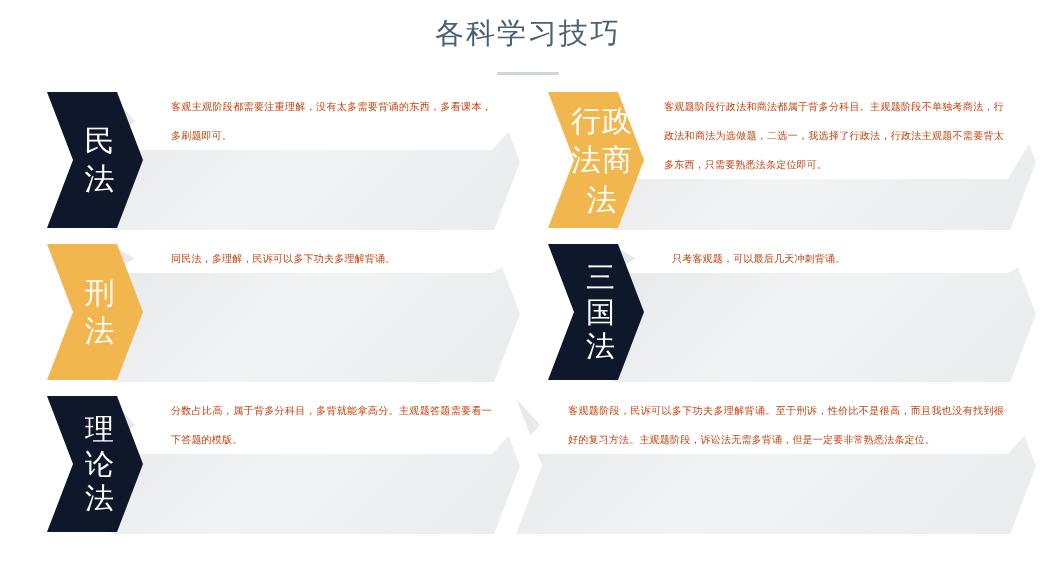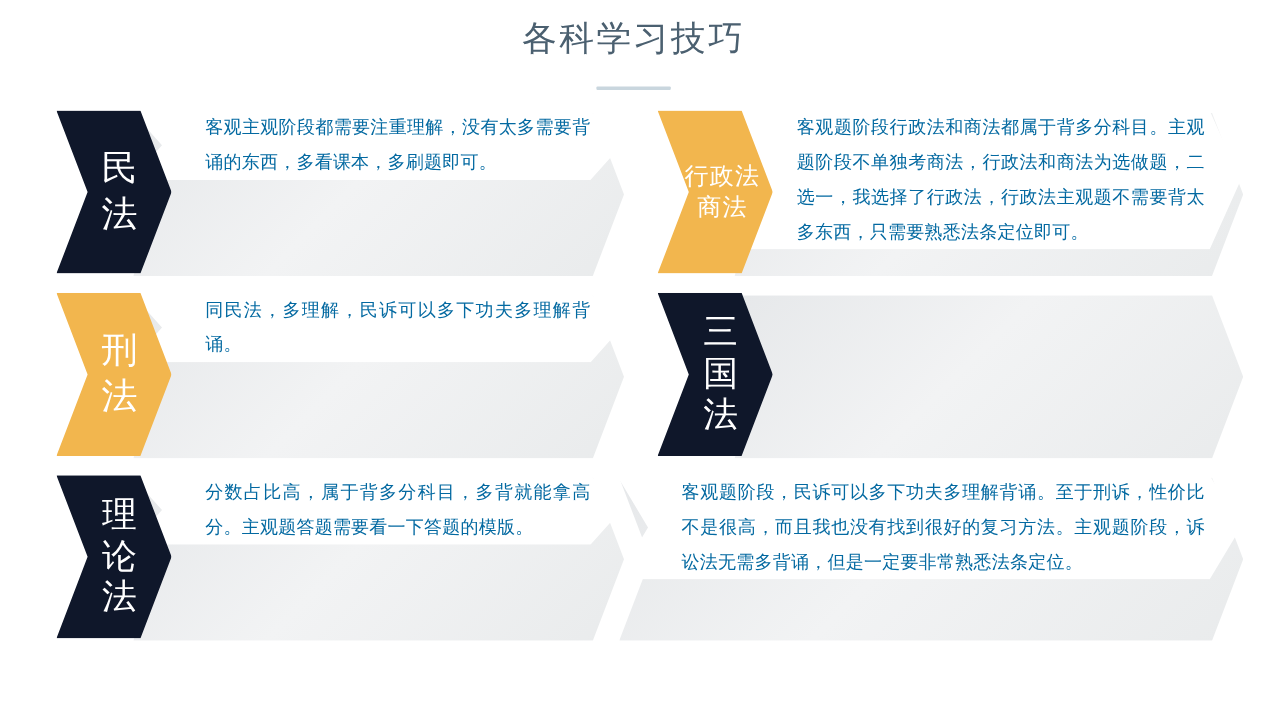--- a/index.html
+++ b/index.html
@@ -93,23 +93,23 @@
     z-index: 0;
   }
   .body-wrap {
     position: relative;
     flex: 1 1 auto;
     height: 136px;
   }
 
   .card-text {
     padding: 0 26px 0 62px;
-    font-size: 15px;
+    font-size: 10px;
     line-height: 29px;
-    color: #0369a1;
+    color: #c2410c;
     letter-spacing: 0.2px;
     text-align: justify;
   }
   .card.wide .card-text {
     padding-left: 54px;
     padding-right: 30px;
   }
 
   
   .tag {
@@ -130,21 +130,21 @@
     color: #ffffff;
     font-size: 30px;
     font-weight: 500;
     line-height: 1.28;
     letter-spacing: 1px;
     text-align: center;
     width: 54px;
     margin-left: 10px;
     word-break: break-all;
   }
-  .tag-label.two-line { font-size: 20px; line-height: 1.32; width: 72px; margin-left: 12px;}
+  .tag-label.two-line { font-size: 30px; line-height: 1.32; width: 72px; margin-left: 12px;}
   .tag-label.three-line { font-size: 29px; line-height: 1.2; }
 </style>
 </head>
 <body>
 
 <div class="page">
 
   <div class="title-block">
     <div class="page-title">各科学习技巧</div>
     <div class="title-rule"></div>
@@ -194,20 +194,23 @@
       </div>
     </div>
 
     <div class="cell right">
       <div class="card">
         <div class="tag blue">
           <div class="tag-label three-line">三国法</div>
         </div>
         <div class="body-wrap">
           <div class="card-body-shadow"></div>
+          <div class="card-body">
+            <div class="card-text">只考客观题，可以最后几天冲刺背诵。</div>
+          </div>
         </div>
       </div>
     </div>
 
     <div class="cell left">
       <div class="card">
         <div class="tag blue">
           <div class="tag-label three-line">理论法</div>
         </div>
         <div class="body-wrap">

